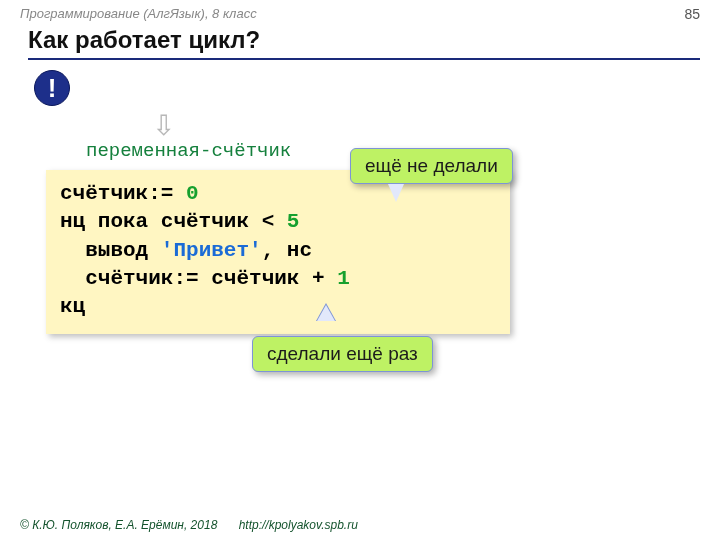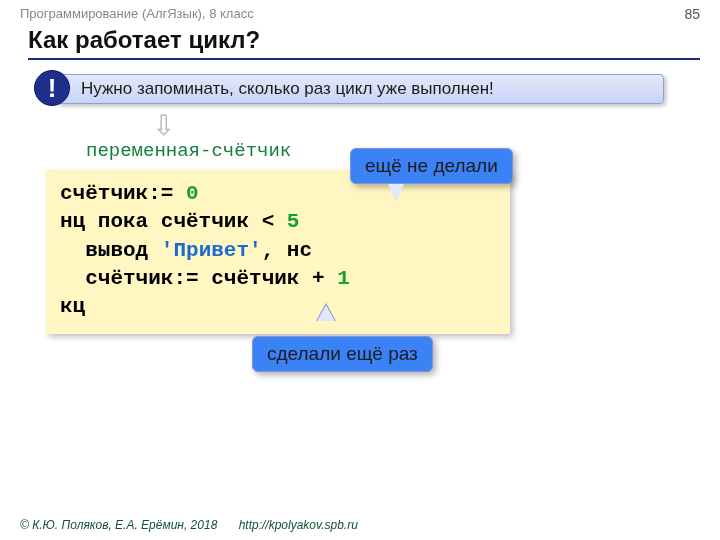--- a/index.html
+++ b/index.html
@@ -5,21 +5,21 @@
   * { box-sizing: border-box; margin: 0; padding: 0; }
   body {
     width: 720px; height: 540px;
     background: #fff;
     font-family: Arial, Helvetica, sans-serif;
     position: relative;
     overflow: hidden;
   }
   .top-meta {
     position: absolute; top: 6px; left: 20px;
-    font-size: 13px; color: #888;  text-align: center;
+    font-size: 13px; color: #888; font-style: italic; text-align: center;
   }
   .page-num {
     position: absolute; top: 6px; right: 20px;
     font-size: 14px; color: #555;
   }
   .title {
     position: absolute; top: 26px; left: 28px; right: 20px;
     font-size: 24px; font-weight: bold; color: #111;
     border-bottom: 2px solid #1a2a7a;
     padding-bottom: 4px;
@@ -66,21 +66,21 @@
     font-size: 21px; font-weight: bold;
     line-height: 1.35;
     white-space: pre;
     color: #000;
   }
   .kw { color: #000; }
   .num { color: #16a02e; }
   .str { color: #1b6bd6; }
   .callout {
     position: absolute;
-    background: #3b82f6;
+    background: #bef264;
     border: 1px solid #7d94d6;
     border-radius: 6px;
     box-shadow: 3px 3px 6px rgba(0,0,0,.3);
     padding: 6px 14px;
     font-size: 19px; color: #1c1c1c;
   }
   .callout-top { top: 148px; left: 350px; }
   .callout-bot { top: 320px; left: 252px; margin-top: 16px; }
   .speech-tip {
     position: absolute;
@@ -113,21 +113,20 @@
 </head>
 <body>
 
 <div class="top-meta">Программирование (АлгЯзык), 8 класс</div>
 <div class="page-num">85</div>
 
 <div class="title">Как работает цикл?</div>
 
 <div class="alert-row">
   <div class="alert-badge">!</div>
-  <div class="alert-bar">Нужно запоминать, сколько раз цикл уже выполнен!</div>
 </div>
 
 <div class="down-arrow">⇩</div>
 <div class="counter-label">переменная-счётчик</div>
 
 <div class="code-box"><span class="kw">счётчик:= </span><span class="num">0</span>
 <span class="kw">нц пока счётчик &lt; </span><span class="num">5</span>
 <span class="kw">  вывод </span><span class="str">'Привет'</span><span class="kw">, нс</span>
 <span class="kw">  счётчик:= счётчик + </span><span class="num">1</span>
 <span class="kw">кц</span></div>

